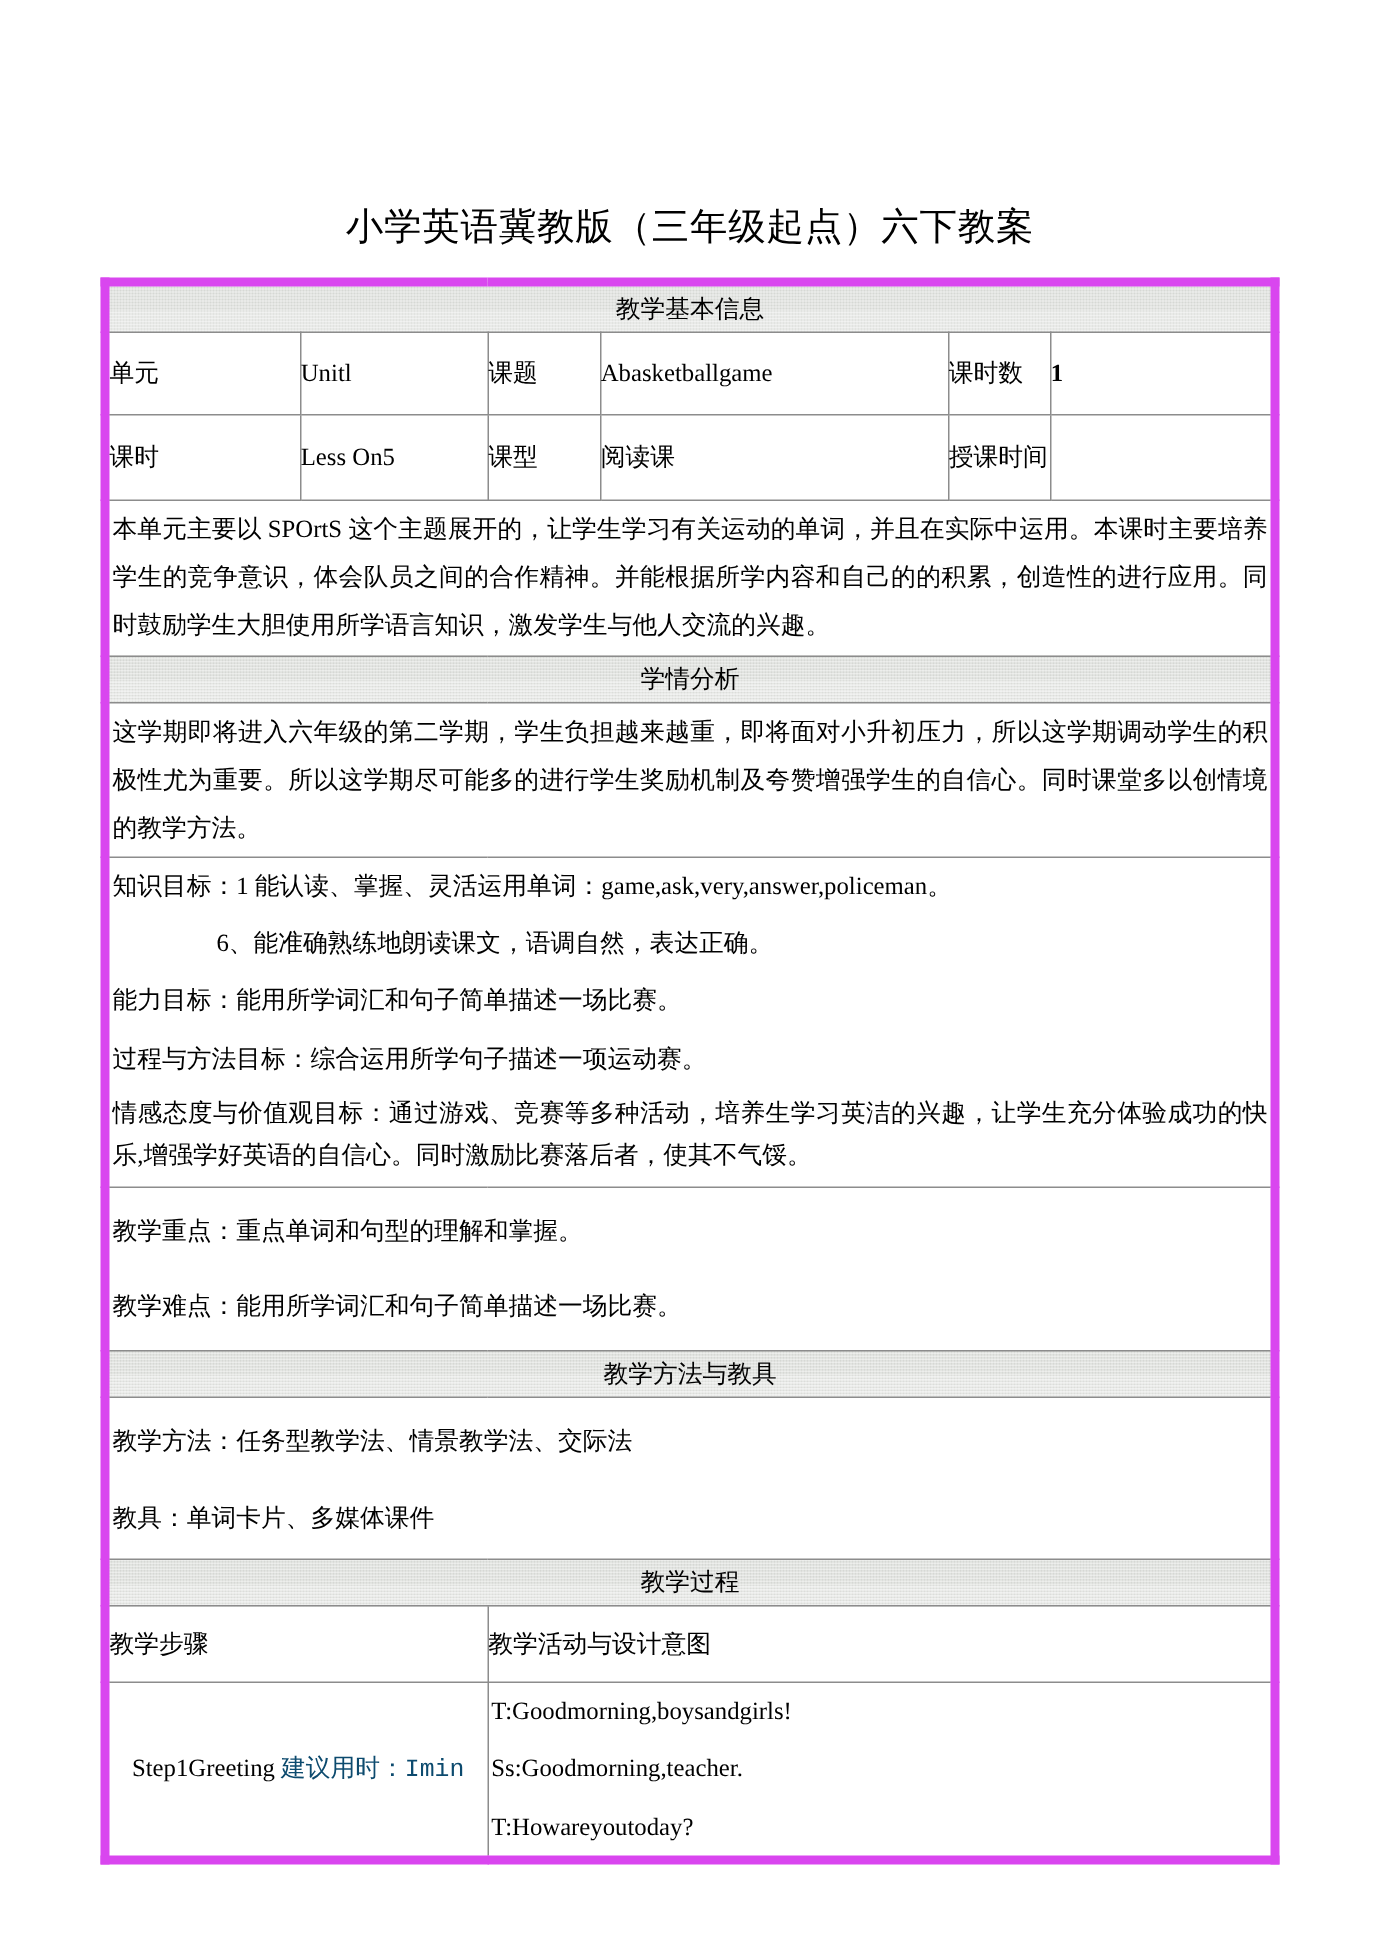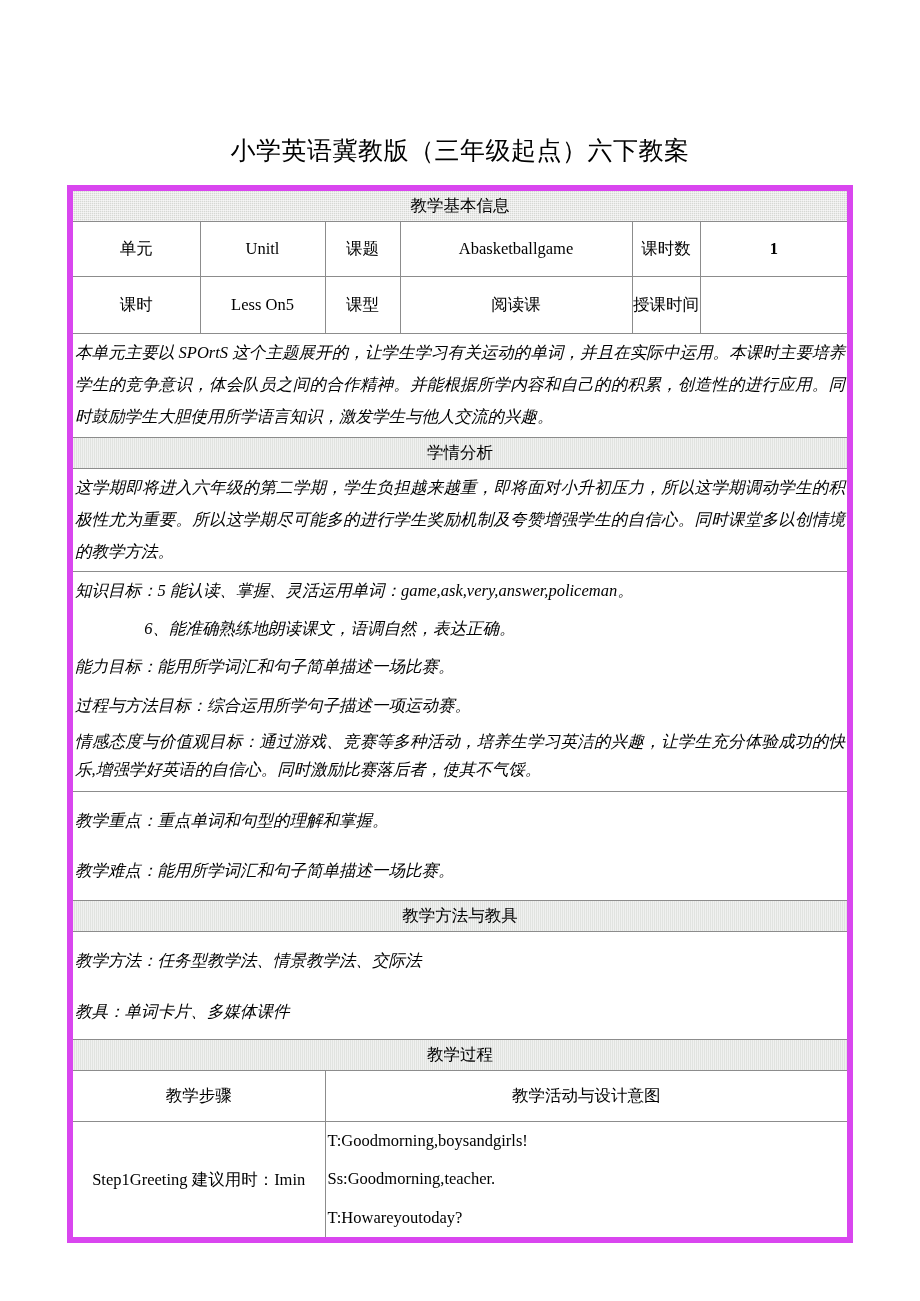--- a/index.html
+++ b/index.html
@@ -49,27 +49,26 @@
   .section-bar {
     background-color: #d6d8d4;
     background-image:
       repeating-linear-gradient(0deg, rgba(255,255,255,0.55) 0px, rgba(255,255,255,0.55) 1px, rgba(0,0,0,0) 1px, rgba(0,0,0,0) 2px),
       repeating-linear-gradient(90deg, rgba(255,255,255,0.5) 0px, rgba(255,255,255,0.5) 1px, rgba(0,0,0,0) 1px, rgba(0,0,0,0) 2px);
     text-align: center;
     height: 30px;
     font-size: 16.5px;
   }
   .cell-center {
-    text-align: center;
+    text-align: left;
   }
   .cell-pad {
     padding: 6px 6px 8px 6px;
     text-align: justify;
     text-justify: inter-ideograph;
-    font-style: italic;
   }
   .body-para {
     margin: 0;
     padding: 3px 2px;
     line-height: 1.95;
     font-size: 16.5px;
     text-align: justify;
     text-justify: inter-ideograph;
   }
   .body-para.indent {
@@ -80,21 +79,22 @@
   }
   .row-h-main td { height: 54px; }
   .row-h-sub td { height: 56px; }
   .step-cell {
     text-align: center;
     padding: 10px 8px;
     line-height: 1.75;
     font-size: 16.5px;
   }
   .hint {
-    color: #000000;
+    color: #0c4a6e;
+    font-family: Liberation Mono, monospace;
   }
   .activity-cell {
     padding: 8px 4px 10px 6px;
   }
   .activity-line {
     margin: 0;
     padding: 3px 2px;
     line-height: 1.95;
     font-size: 16.5px;
   }
@@ -153,21 +153,21 @@
         <td class="section-bar" colspan="6">学情分析</td>
       </tr>
       <tr>
         <td class="cell-pad" colspan="6">
           <p class="body-para">这学期即将进入六年级的第二学期，学生负担越来越重，即将面对小升初压力，所以这学期调动学生的积极性尤为重要。所以这学期尽可能多的进行学生奖励机制及夸赞增强学生的自信心。同时课堂多以创情境的教学方法。</p>
         </td>
       </tr>
 
       <tr>
         <td class="cell-pad" colspan="6" style="padding-bottom:4px">
-          <p class="body-para">知识目标：5 能认读、掌握、灵活运用单词：game,ask,very,answer,policeman。</p>
+          <p class="body-para">知识目标：1 能认读、掌握、灵活运用单词：game,ask,very,answer,policeman。</p>
           <p class="body-para indent">6、能准确熟练地朗读课文，语调自然，表达正确。</p>
           <p class="body-para">能力目标：能用所学词汇和句子简单描述一场比赛。</p>
           <p class="body-para">过程与方法目标：综合运用所学句子描述一项运动赛。</p>
           <p class="body-para tight">情感态度与价值观目标：通过游戏、竞赛等多种活动，培养生学习英洁的兴趣，让学生充分体验成功的快乐,增强学好英语的自信心。同时激励比赛落后者，使其不气馁。</p>
         </td>
       </tr>
       <tr>
         <td class="cell-pad" colspan="6" style="padding-top:10px;padding-bottom:10px">
           <p class="body-para" style="padding-bottom:14px">教学重点：重点单词和句型的理解和掌握。</p>
           <p class="body-para">教学难点：能用所学词汇和句子简单描述一场比赛。</p>

